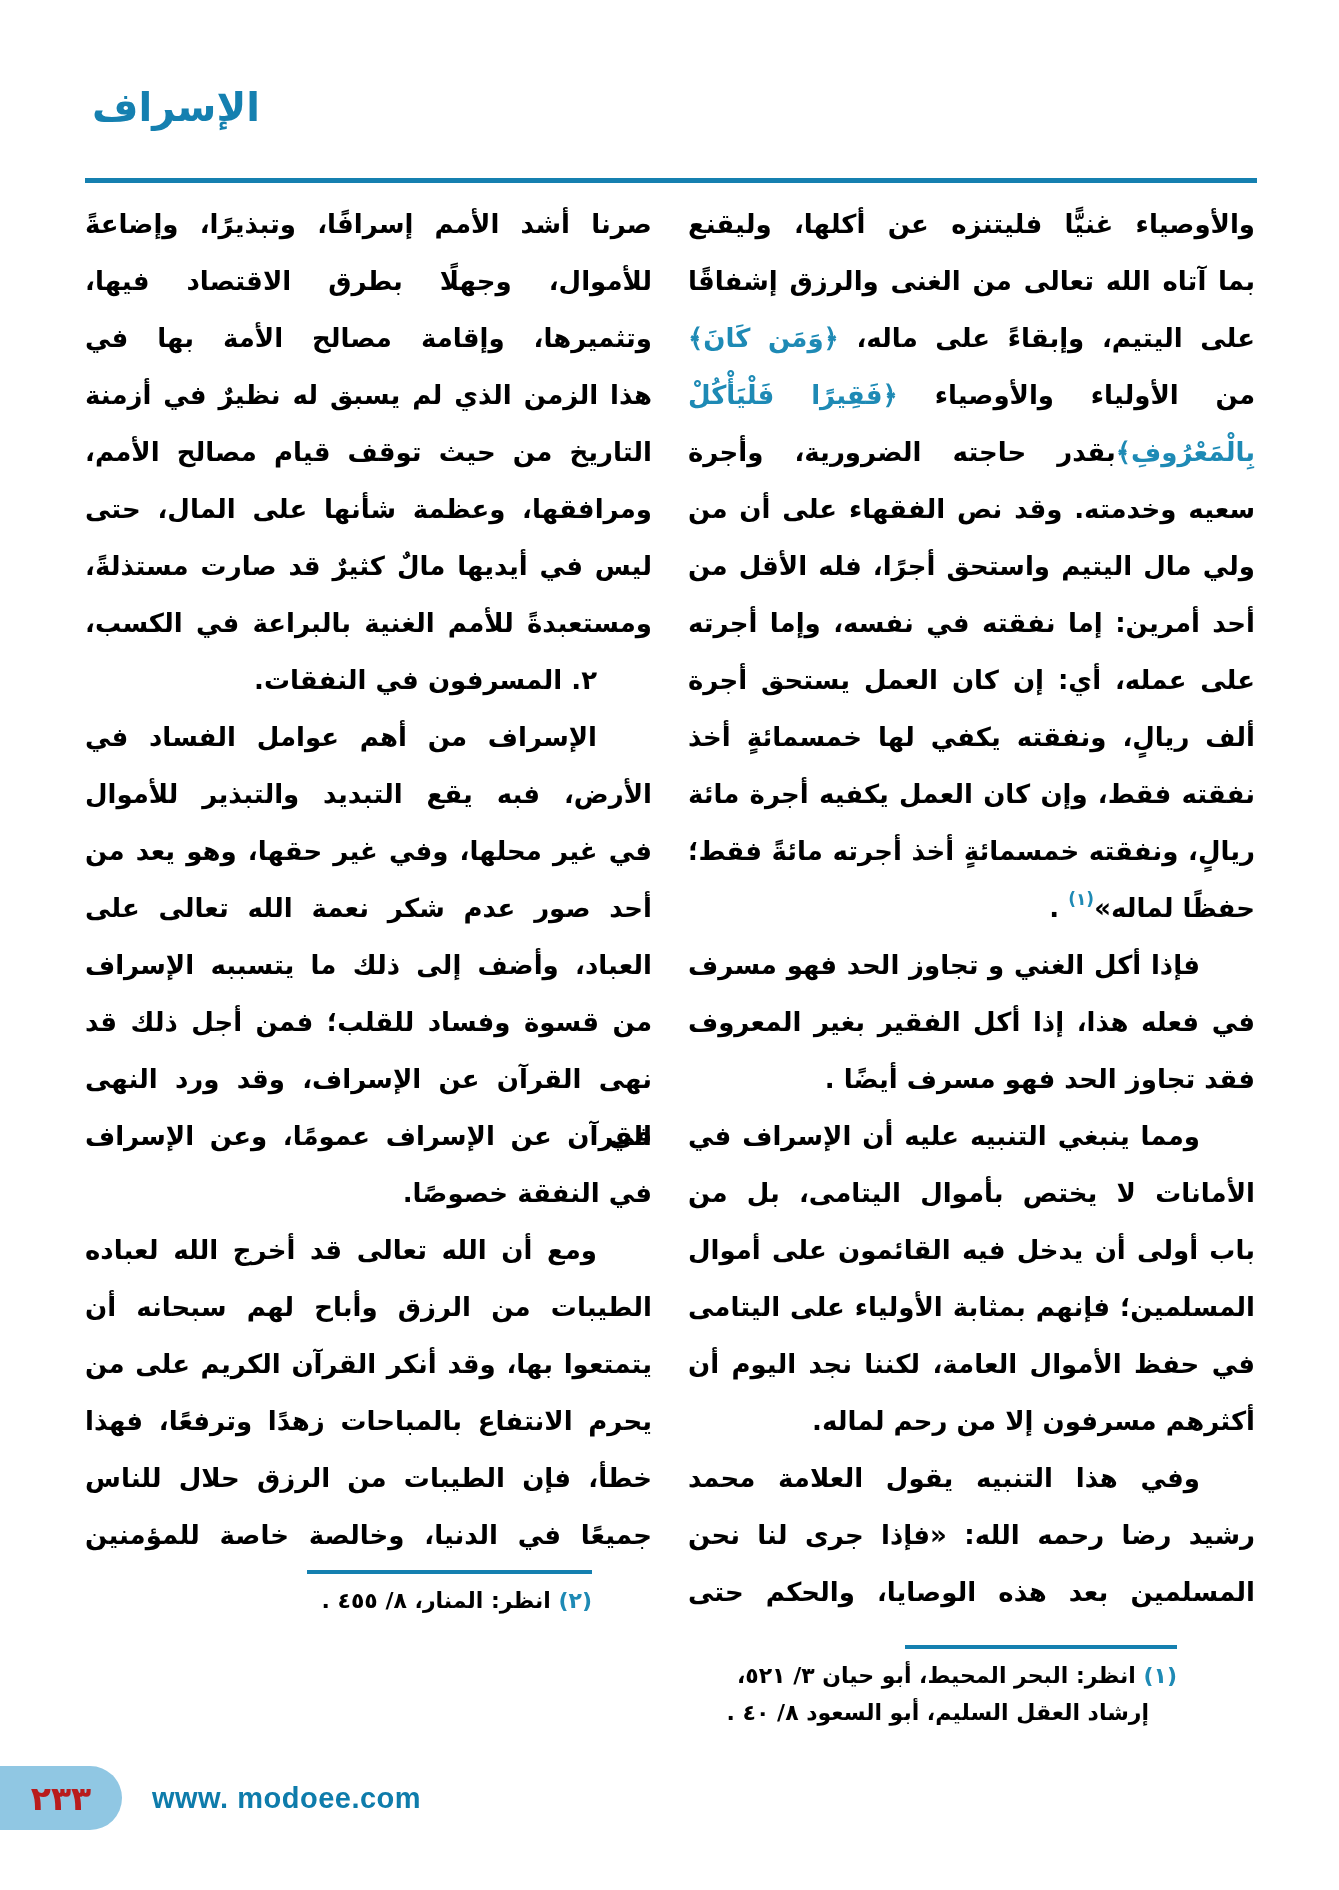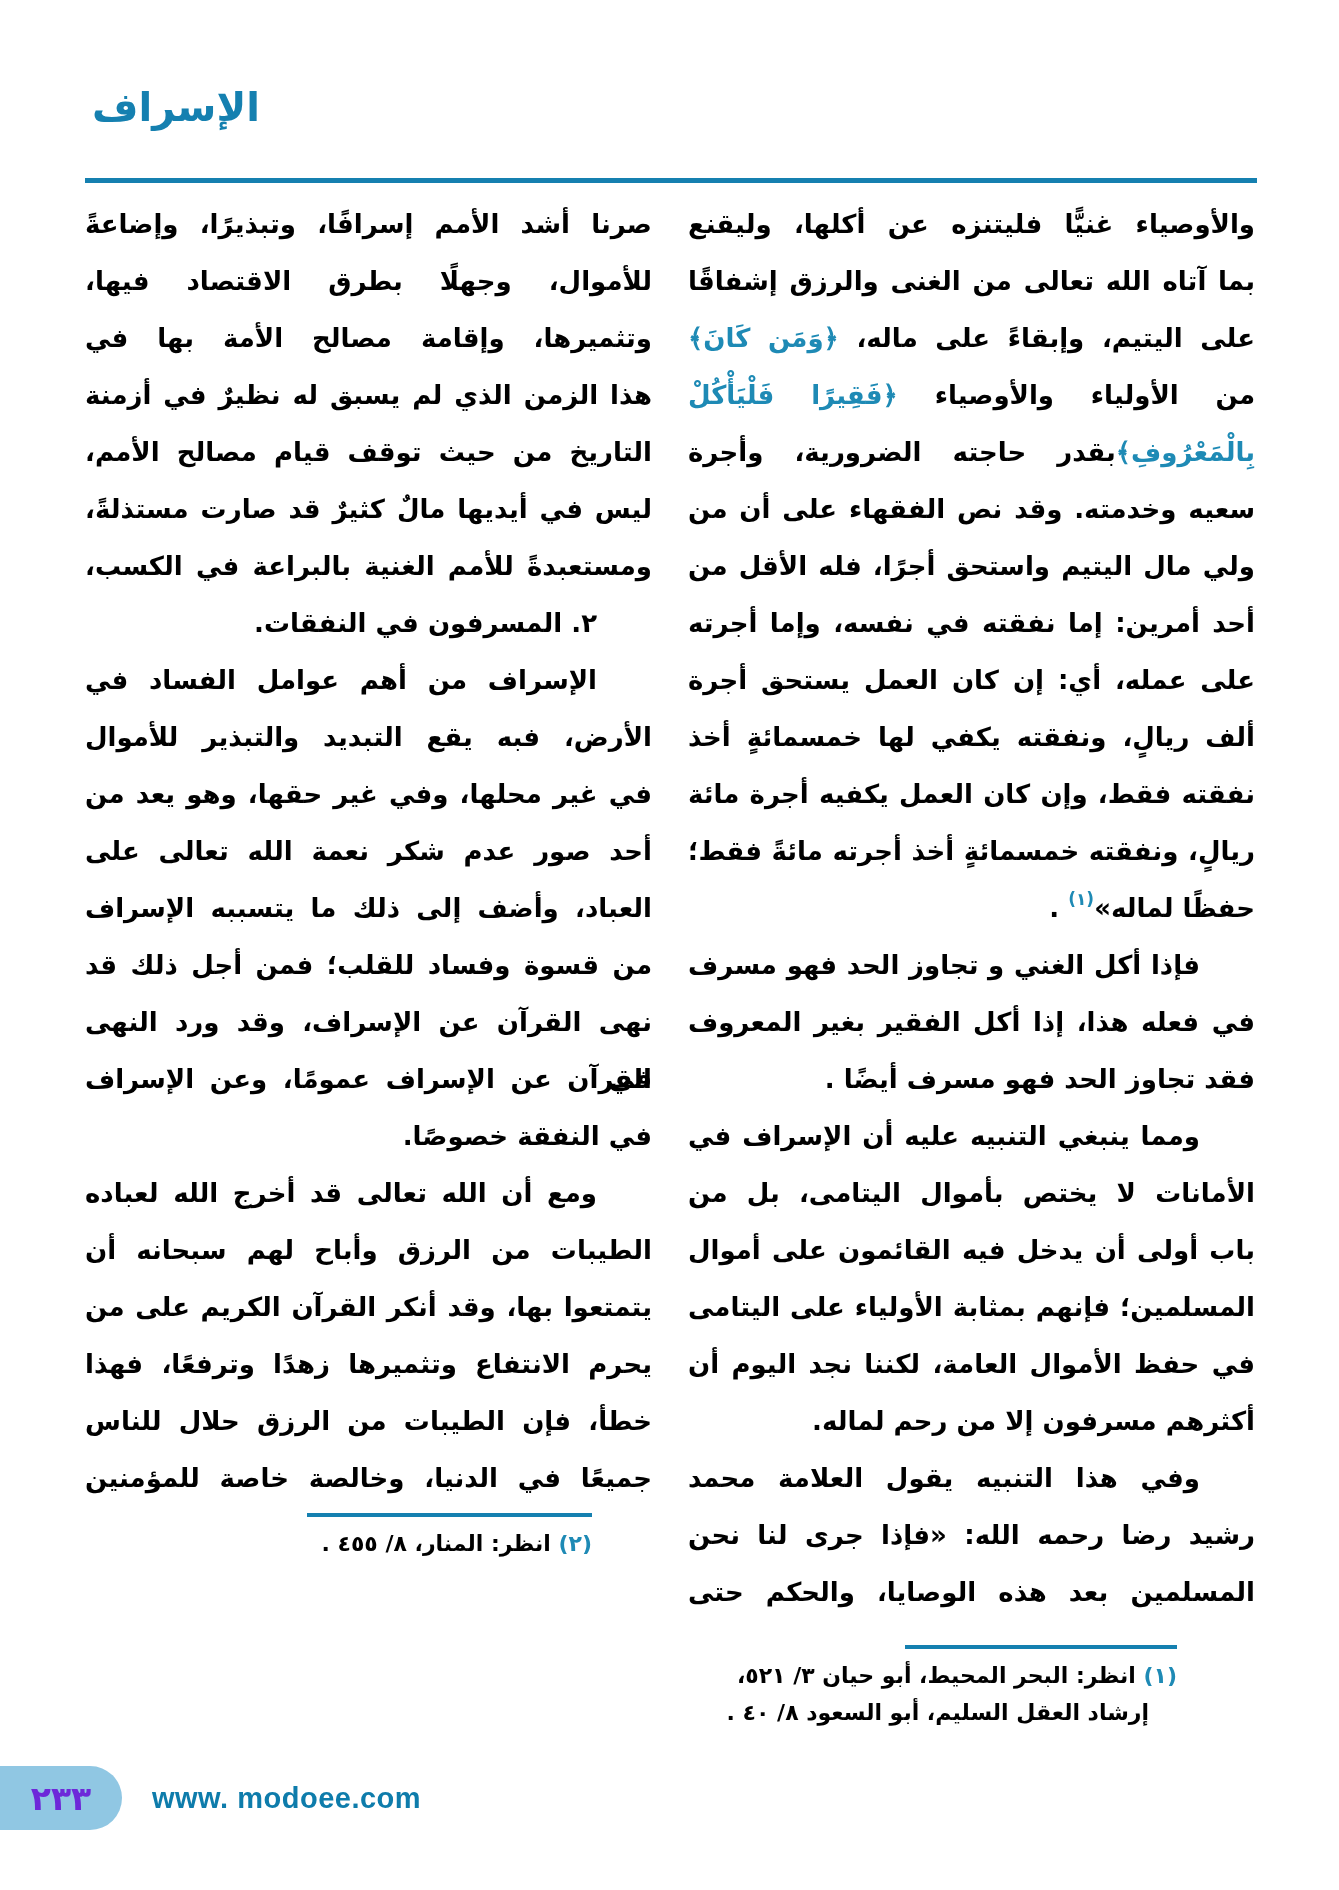--- a/index.html
+++ b/index.html
@@ -58,21 +58,21 @@
   .fn-cont{padding-right:28px;}
   .fnmark{color:var(--quran);}
 
   .page-tab{
     position:absolute;left:0;top:1766px;width:122px;height:64px;
     background:var(--tab);
     border-radius:0 32px 32px 0;
     display:flex;align-items:center;justify-content:center;
   }
   .page-number{
-    color:#6d28d9;font-size:33px;font-weight:bold;direction:rtl;
+    color:#b91c1c;font-size:33px;font-weight:bold;direction:rtl;
   }
   .website{
     position:absolute;left:152px;top:1782px;
     color:var(--site);
     font-family:"Liberation Sans",sans-serif;
     font-size:29px;font-weight:bold;letter-spacing:0.5px;
   }
 </style>
 </head>
 <body>
@@ -119,36 +119,37 @@
           </div>
       </div>
     </div>
     <div class="column">
       <div>
           <div class="line"><span>صرنا أشد الأمم إسرافًا، وتبذيرًا، وإضاعةً</span></div>
           <div class="line"><span>للأموال، وجهلًا بطرق الاقتصاد فيها،</span></div>
           <div class="line"><span>وتثميرها، وإقامة مصالح الأمة بها في</span></div>
           <div class="line"><span>هذا الزمن الذي لم يسبق له نظيرٌ في أزمنة</span></div>
           <div class="line"><span>التاريخ من حيث توقف قيام مصالح الأمم،</span></div>
+          <div class="line"><span>ومرافقها، وعظمة شأنها على المال، حتى</span></div>
           <div class="line"><span>ليس في أيديها مالٌ كثيرٌ قد صارت مستذلةً،</span></div>
           <div class="line"><span>ومستعبدةً للأمم الغنية بالبراعة في الكسب،</span></div>
           <div class="line start indent heading"><span>٢. المسرفون في النفقات.</span></div>
           <div class="line indent"><span>الإسراف من أهم عوامل الفساد في</span></div>
           <div class="line"><span>الأرض، فبه يقع التبديد والتبذير للأموال</span></div>
           <div class="line"><span>في غير محلها، وفي غير حقها، وهو يعد من</span></div>
           <div class="line"><span>أحد صور عدم شكر نعمة الله تعالى على</span></div>
           <div class="line"><span>العباد، وأضف إلى ذلك ما يتسببه الإسراف</span></div>
           <div class="line"><span>من قسوة وفساد للقلب؛ فمن أجل ذلك قد</span></div>
           <div class="line"><span>نهى القرآن عن الإسراف، وقد ورد النهى في</span></div>
           <div class="line"><span>القرآن عن الإسراف عمومًا، وعن الإسراف</span></div>
           <div class="line start"><span>في النفقة خصوصًا.</span></div>
           <div class="line indent"><span>ومع أن الله تعالى قد أخرج الله لعباده</span></div>
           <div class="line"><span>الطيبات من الرزق وأباح لهم سبحانه أن</span></div>
           <div class="line"><span>يتمتعوا بها، وقد أنكر القرآن الكريم على من</span></div>
-          <div class="line"><span>يحرم الانتفاع وتثميرها زهدًا وترفعًا، فهذا</span></div>
+          <div class="line"><span>يحرم الانتفاع بالمباحات زهدًا وترفعًا، فهذا</span></div>
           <div class="line"><span>خطأ، فإن الطيبات من الرزق حلال للناس</span></div>
           <div class="line"><span>جميعًا في الدنيا، وخالصة خاصة للمؤمنين</span></div>
         </div>
       <div class="footnote-block fn-left-block">
         <div class="fn-rule fn-rule-left"></div>
         <div>
             <div class="fn-line"><span class="fnmark">(٢) </span>انظر: المنار، ٨/ ٤٥٥ .</div>
           </div>
       </div>
     </div>

